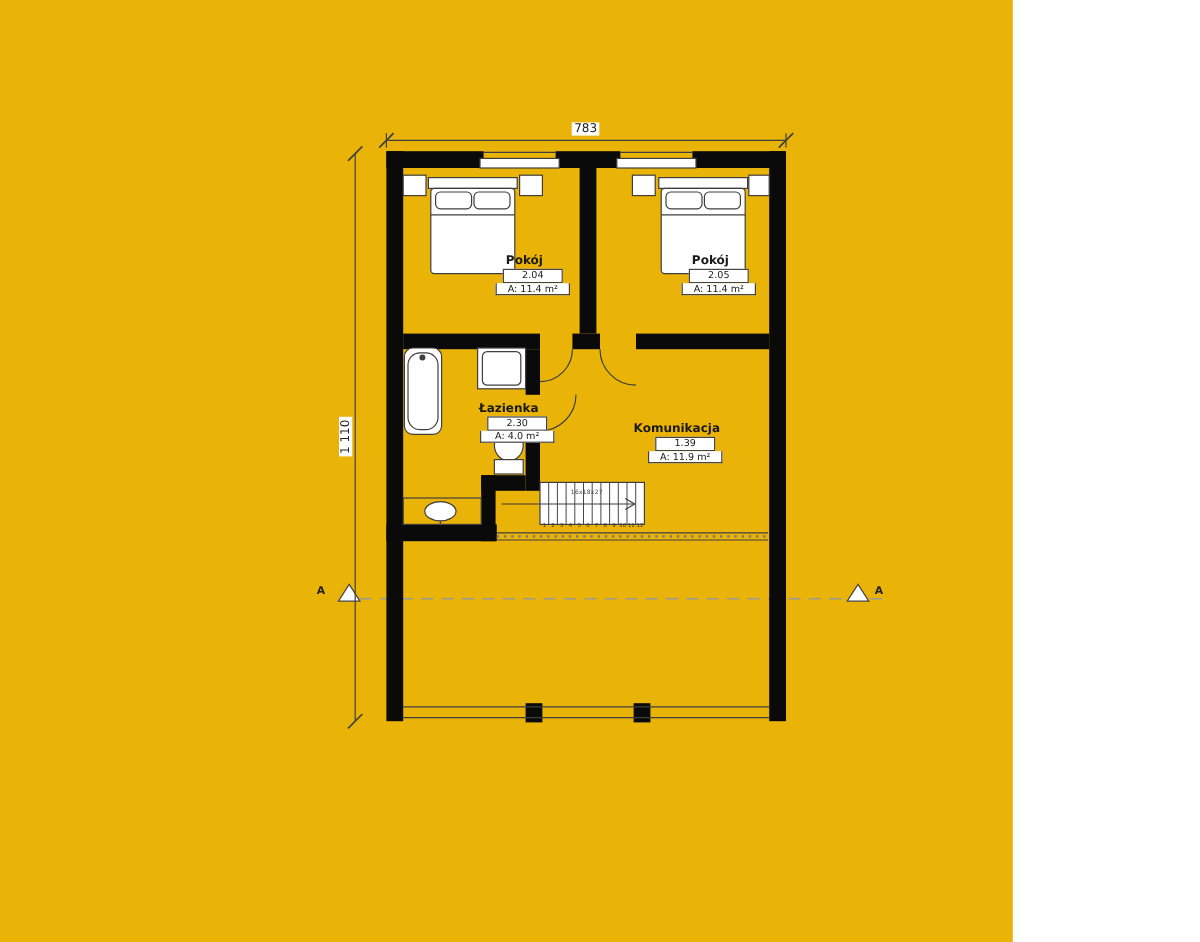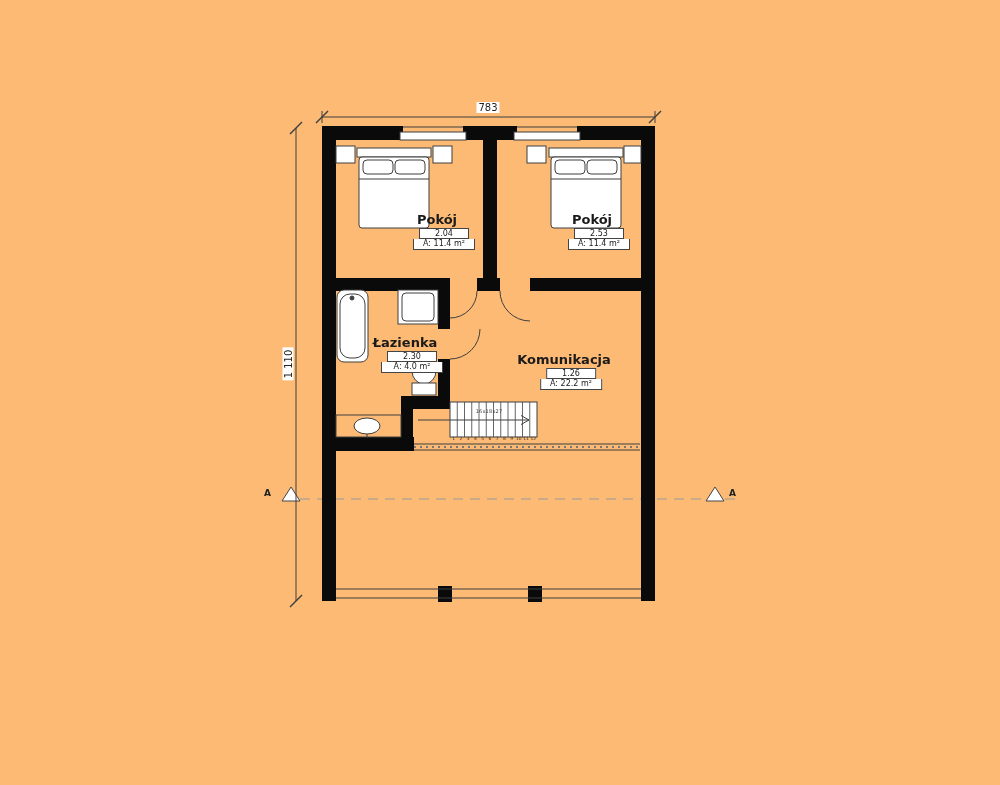--- a/index.html
+++ b/index.html
@@ -1,21 +1,21 @@
 <!DOCTYPE html>
 <html><head>
 <meta charset="utf-8">
 <style>
   html,body{margin:0;padding:0;background:#ffffff;}
-  .canvas{position:relative;width:1000px;height:785px;background:#fdba74;overflow:hidden;
+  .canvas{position:relative;width:844px;height:785px;background:#eab308;overflow:hidden;
           font-family:"DejaVu Sans", sans-serif;color:#1a1a1a;}
   svg.plan{position:absolute;left:0;top:0;}
   .lbl{position:absolute;transform:translateX(-50%);display:flex;flex-direction:column;
        align-items:center;line-height:1.2;}
-  .lbl .nm{font-weight:bold;font-size:13px;white-space:nowrap;}
+  .lbl .nm{font-weight:bold;font-size:10px;white-space:nowrap;}
   .lbl .bx{border:1px solid #444;background:#fff;font-size:8px;min-width:46px;
            text-align:center;padding:0 1px;white-space:nowrap;margin-left:14px;}
   .lbl .bx.area{border-top:0;min-width:58px;text-align:center;}
   .dim{position:absolute;font-size:10px;color:#222;background:#fff;padding:0 2px;}
   #dim-top{left:488px;top:102px;transform:translateX(-50%);}
   #dim-left{left:288px;top:364px;transform:translate(-50%,-50%) rotate(-90deg);white-space:nowrap;}
   .section-a{position:absolute;font-size:9px;font-weight:bold;color:#222;}
   #section-a-left{left:264px;top:488px;}
   #section-a-right{left:729px;top:488px;}
   #stair-label{position:absolute;left:489px;top:408px;transform:translateX(-50%);
@@ -163,32 +163,32 @@
   <div class="section-a" id="section-a-left">A</div>
   <div class="section-a" id="section-a-right">A</div>
 
   <div class="lbl" style="left:437px;top:212px;">
     <div class="nm">Pokój</div>
     <div class="bx">2.04</div>
     <div class="bx area">A: 11.4 m²</div>
   </div>
   <div class="lbl" style="left:592px;top:212px;">
     <div class="nm">Pokój</div>
-    <div class="bx">2.53</div>
+    <div class="bx">2.05</div>
     <div class="bx area">A: 11.4 m²</div>
   </div>
-  <div class="lbl" style="left:405px;top:335px;">
+  <div class="lbl" style="left:424px;top:335px;">
     <div class="nm">Łazienka</div>
     <div class="bx">2.30</div>
     <div class="bx area">A: 4.0 m²</div>
   </div>
   <div class="lbl" style="left:564px;top:352px;">
     <div class="nm">Komunikacja</div>
-    <div class="bx">1.26</div>
-    <div class="bx area">A: 22.2 m²</div>
+    <div class="bx">1.39</div>
+    <div class="bx area">A: 11.9 m²</div>
   </div>
 
   <div id="stair-label">16x18x27</div>
   <div id="step-numbers">
       <span>1</span>
       <span>2</span>
       <span>3</span>
       <span>4</span>
       <span>5</span>
       <span>6</span>

